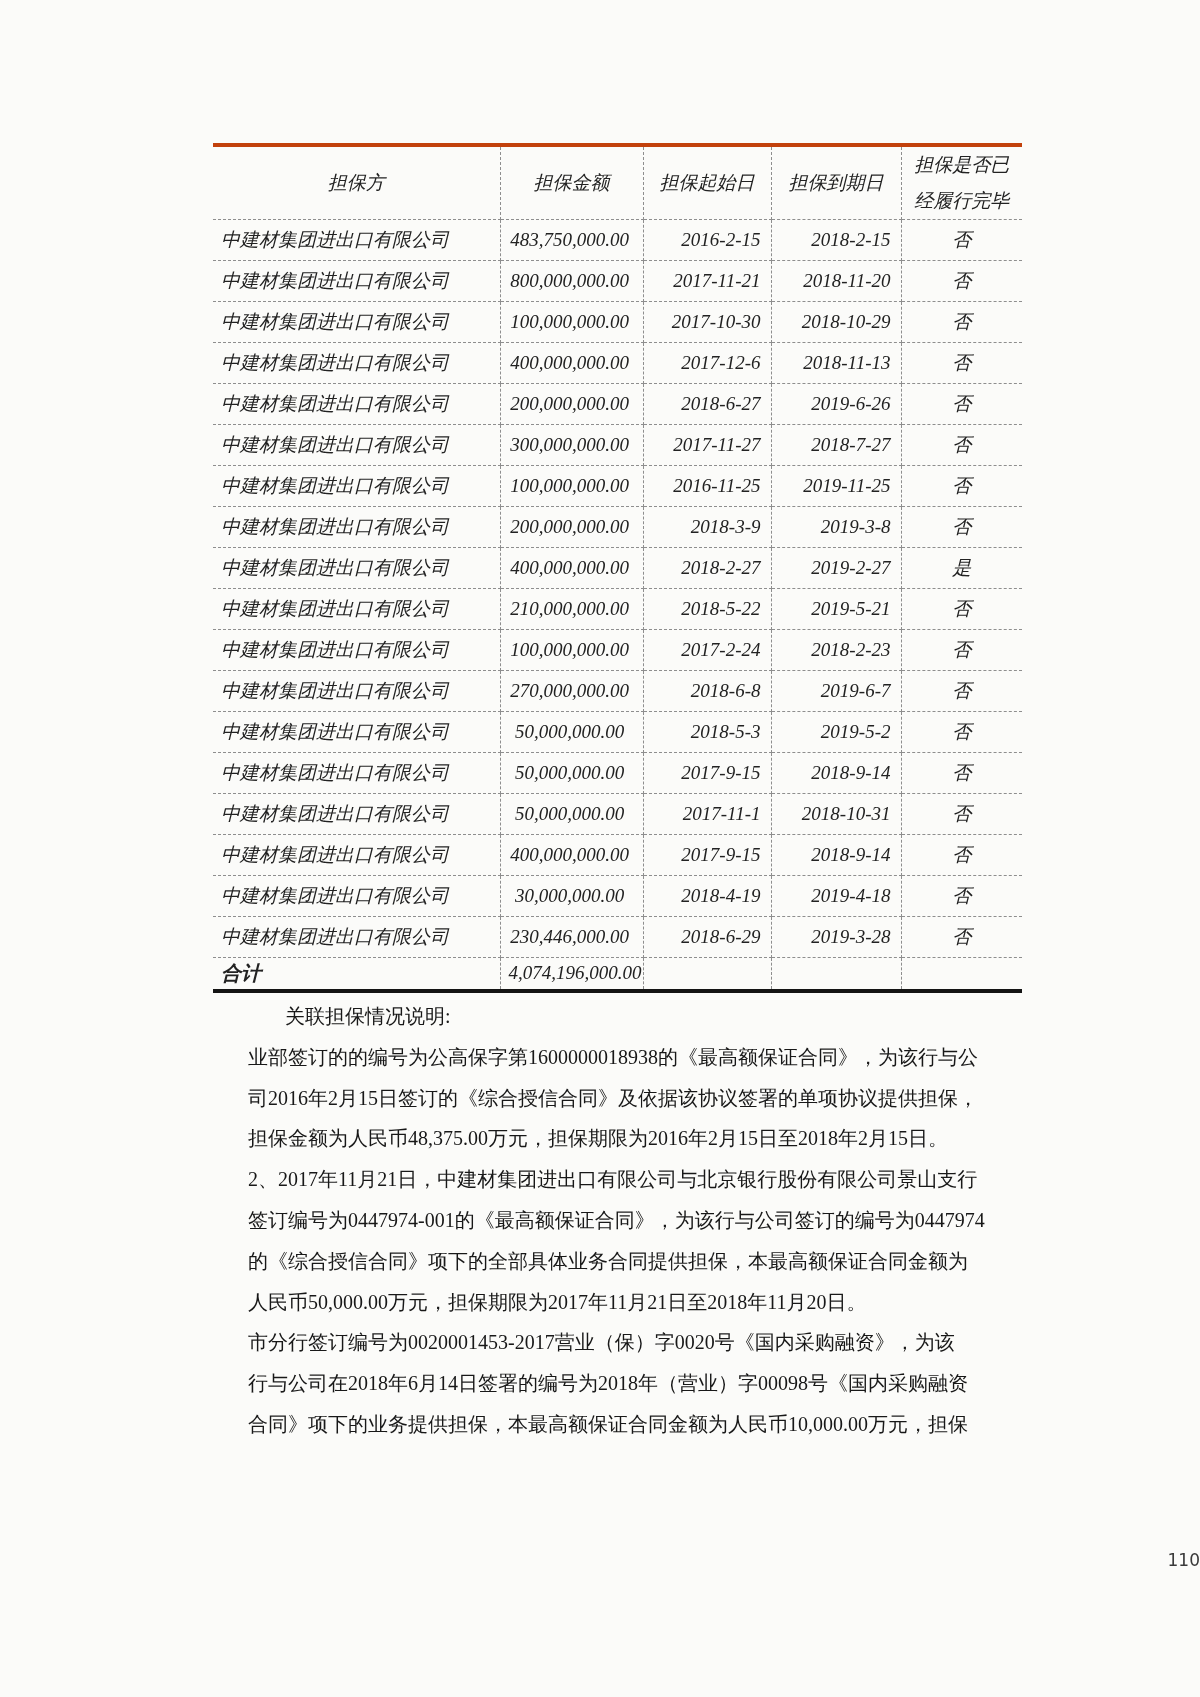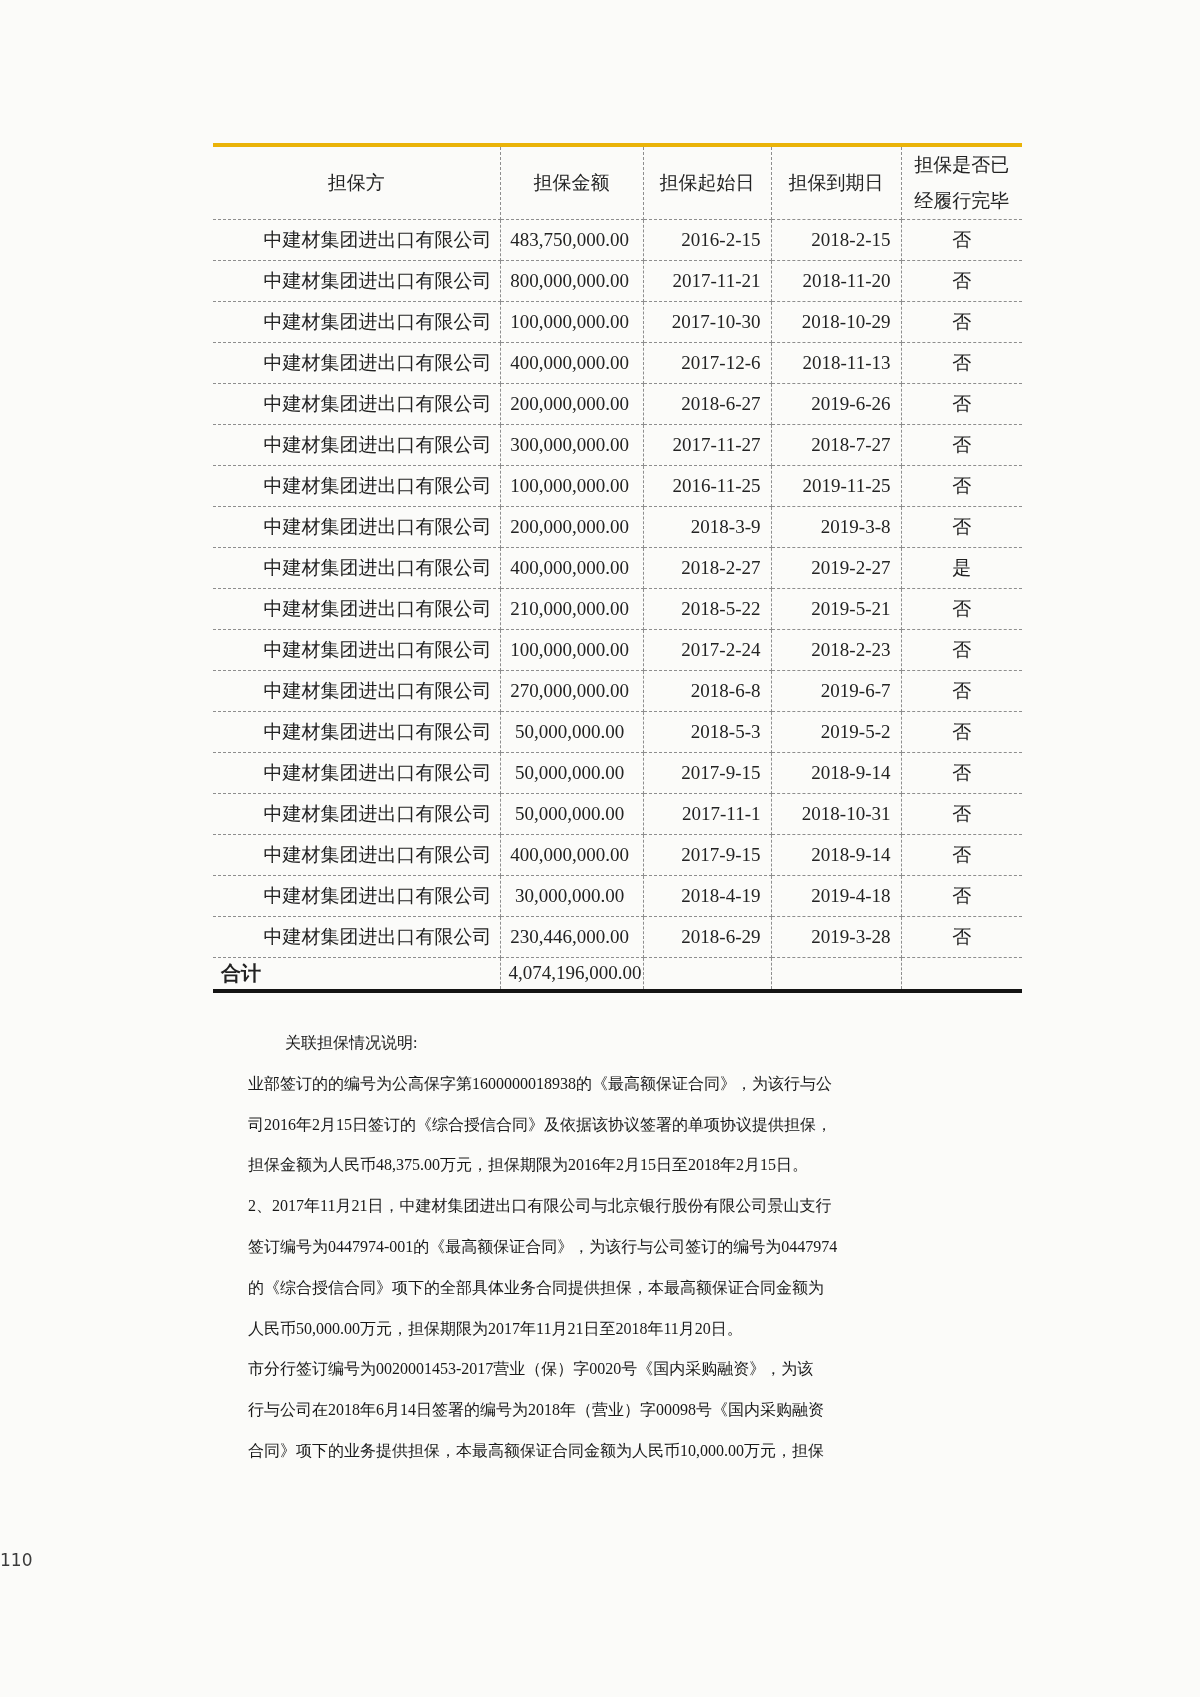--- a/index.html
+++ b/index.html
@@ -13,62 +13,63 @@
     overflow:hidden;
   }
   
   .table-wrap {
     position:absolute; left:213px; top:143px; width:809px;
   }
   table.guarantee {
     width:100%;
     border-collapse:collapse;
     table-layout:fixed;
-    border-top:4px solid #eab308;
+    border-top:4px solid #c2410c;
     border-bottom:4px solid #141414;
     font-size:19px;
     color:#222222;
+    font-style:italic;
   }
   table.guarantee th, table.guarantee td {
     border-right:1px dashed #8e8e8e;
     padding:0 8px;
     vertical-align:middle;
     overflow:hidden;
   }
   table.guarantee th:last-child, table.guarantee td:last-child { border-right:none; }
   table.guarantee thead th {
     height:72px;
     font-weight:normal;
     text-align:center;
     line-height:36px;
     border-bottom:1px dashed #8e8e8e;
   }
   table.guarantee tbody td {
     height:41px;
     border-bottom:1px dashed #8e8e8e;
   }
   table.guarantee tfoot td { height:33px; border-bottom:none; }
-  .c-guarantor { text-align:right; }
+  .c-guarantor { text-align:left; }
   .c-amount   { text-align:center; padding-right:12px !important; }
   .c-date     { text-align:right; padding-right:10px !important; }
   .c-flag     { text-align:center; }
   .c-total-label { text-align:left; font-weight:bold; font-size:20px; }
   
   .notes {
-    position:absolute; left:248px; top:1023px; width:748px;
-    font-size:16px;
+    position:absolute; left:248px; top:996px; width:748px;
+    font-size:20px;
     line-height:40.8px;
     color:#181818;
   }
   .notes-heading { margin-left:37px; white-space:nowrap; }
   .note-line { white-space:nowrap; }
   
   .page-number {
     position:absolute; left:0; top:1550px; width:100%;
-    text-align:left;
+    text-align:right;
     font-family:"DejaVu Sans","Liberation Sans",sans-serif;
     font-size:17px;
     color:#3a3a3a;
   }
 </style>
 </head>
 <body>
 
 <div class="page">
 

